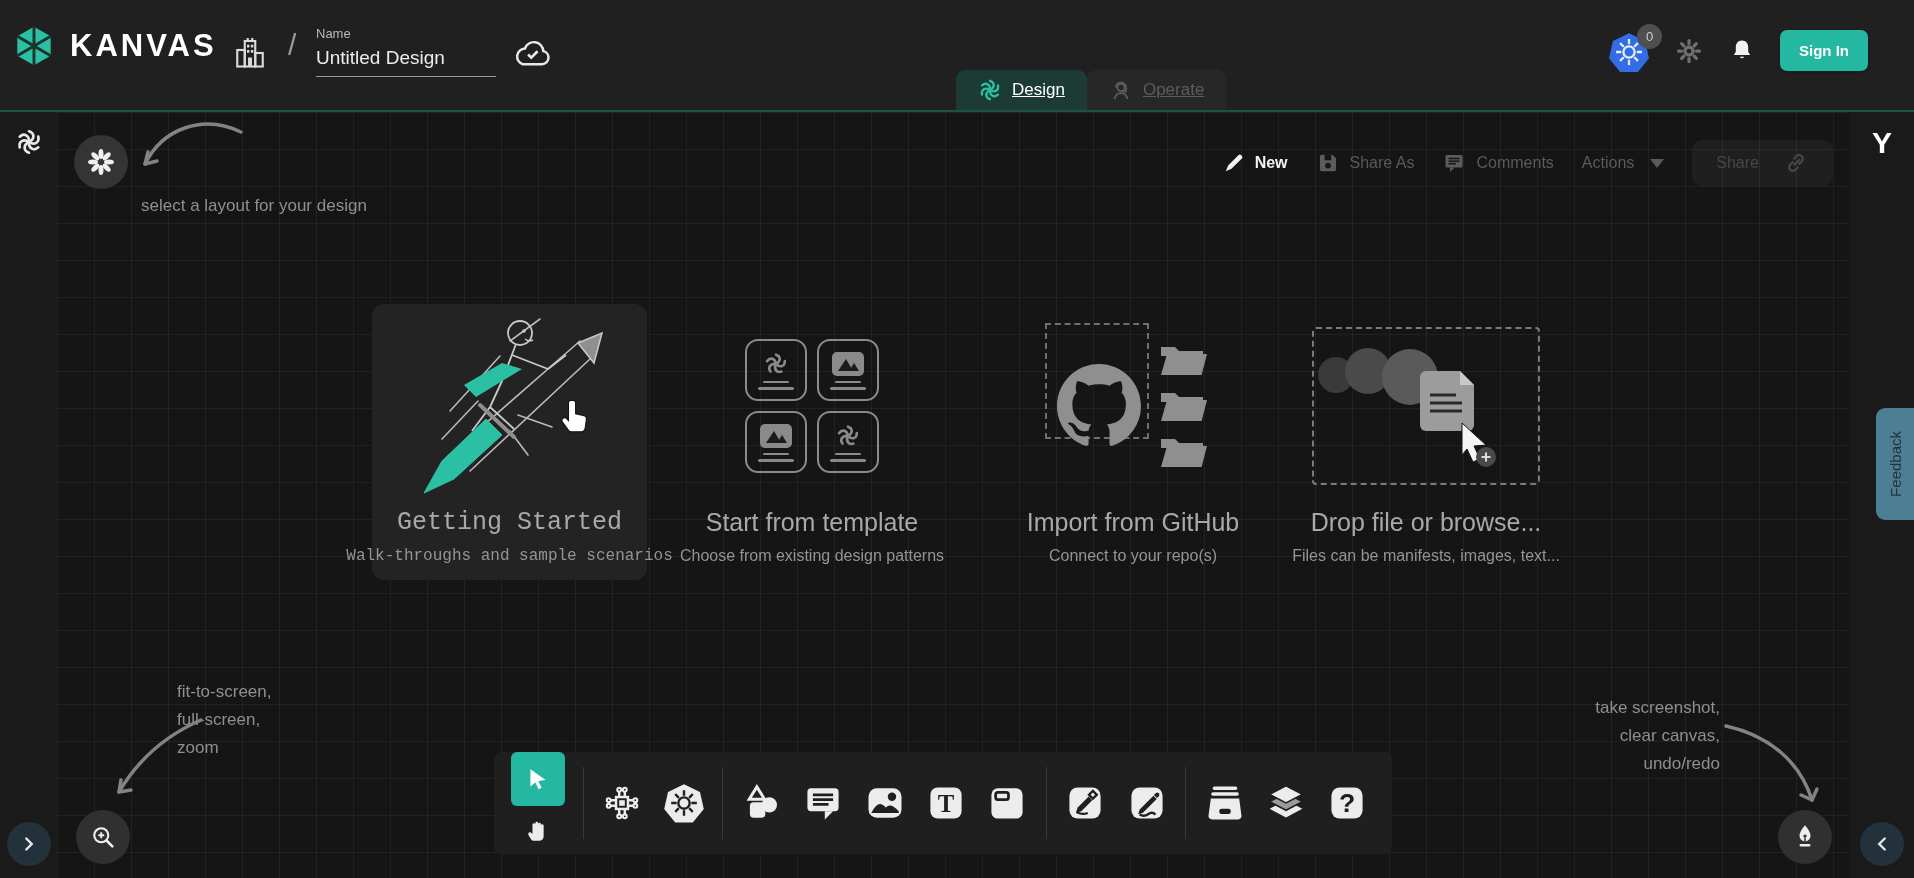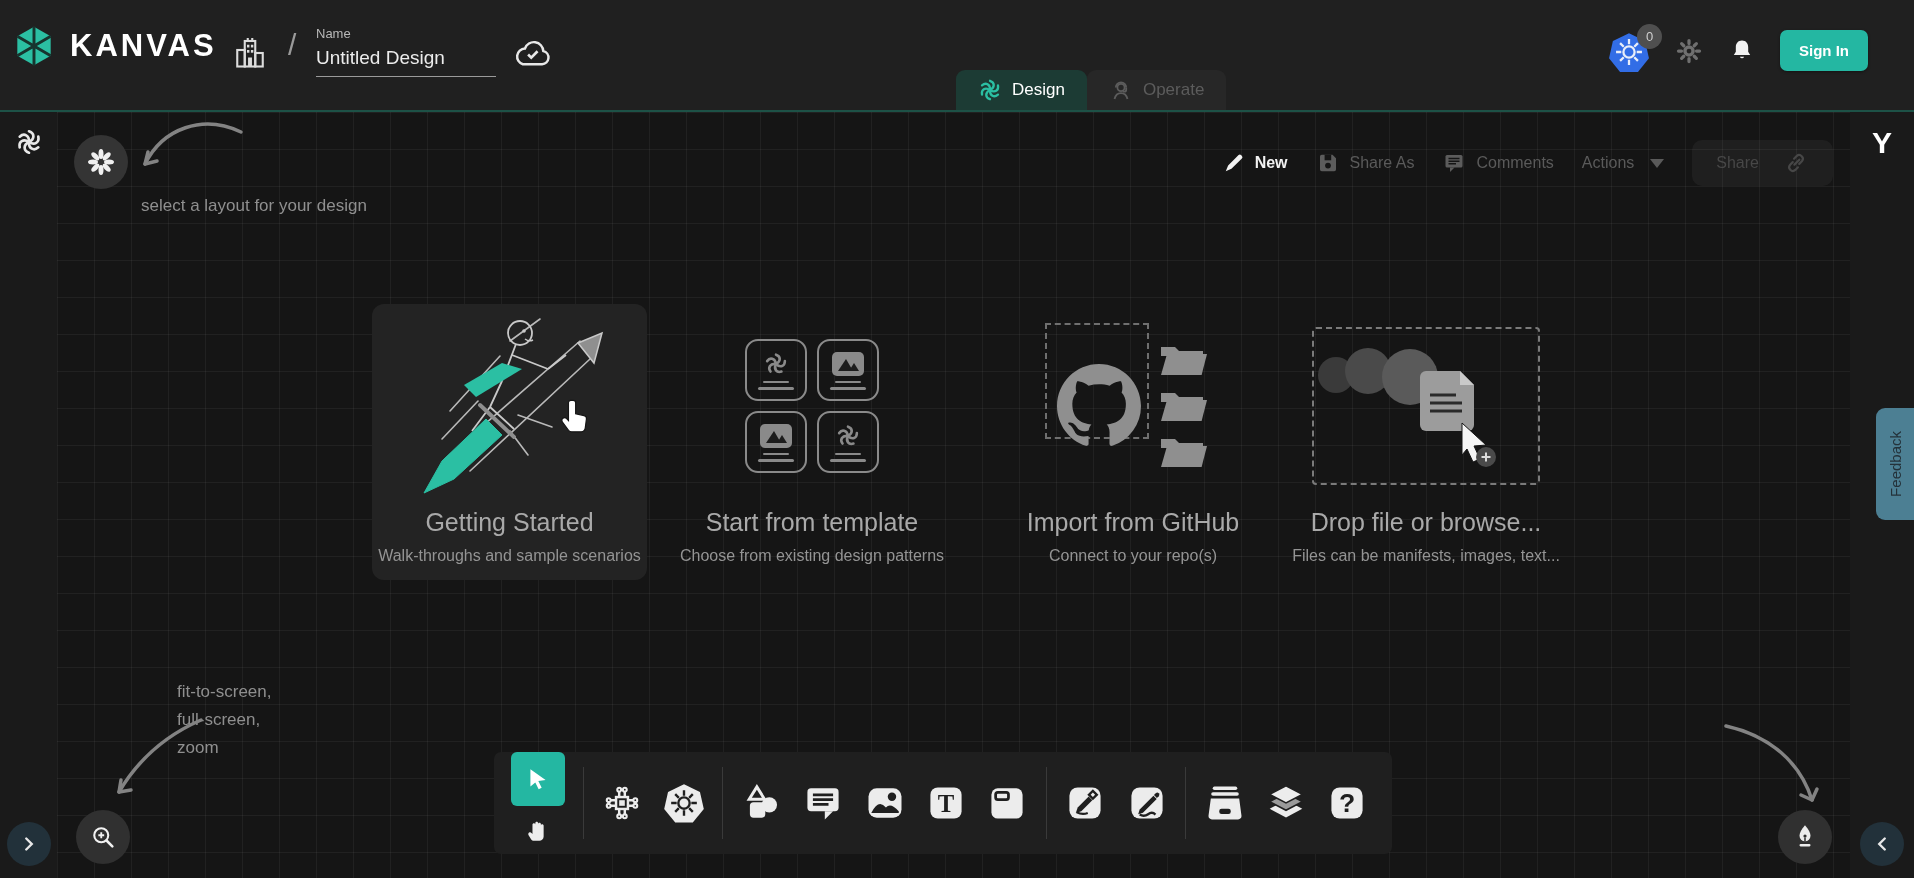--- a/index.html
+++ b/index.html
@@ -11,21 +11,21 @@
   #header { position:absolute; left:0; top:0; width:1914px; height:110px; background:#202020; }
   .logo { position:absolute; left:12px; top:24px; display:flex; align-items:center; gap:14px; }
   .brand { color:#fff; font-size:31px; font-weight:bold; letter-spacing:3px; }
   .org-icon { position:absolute; left:232px; top:33px; }
   .path-sep { position:absolute; left:288px; top:28px; font-size:30px; color:#9a9a9a; font-weight:300; }
   .name-field { position:absolute; left:316px; top:26px; width:180px; }
   .name-label { font-size:13px; color:#b8b8b8; }
   .name-value { margin-top:6px; padding-bottom:7px; font-size:19px; color:#ececec; border-bottom:1px solid #9a9a9a; }
   .cloud { position:absolute; left:512px; top:36px; }
   .mode-tabs { position:absolute; left:956px; bottom:0; display:flex; }
-  .tab { height:40px; display:flex; align-items:center; gap:10px; padding:0 22px; border-radius:9px 9px 0 0; font-size:17px; cursor:default; }
+  .tab { height:40px; display:flex; align-items:center; gap:10px; padding:0 22px; border-radius:9px 9px 0 0; font-size:17px; cursor:default;text-decoration:underline; }
   .tab.active { background:#1c3b34; color:#fff; }
   .tab.inactive { background:#272727; color:#5c5c5c; }
   .hdr-right { position:absolute; right:46px; top:30px; display:flex; align-items:center; gap:24px; }
   .k8s-wrap { position:relative; width:42px; height:40px; }
   .badge { position:absolute; top:-7px; right:-12px; width:25px; height:25px; border-radius:50%; background:#4f4f4f; color:#cfcfcf; font-size:13px; display:flex; align-items:center; justify-content:center; }
   .signin { width:88px; height:41px; border-radius:7px; background:#24b7a2; color:#fff; font-size:15px; font-weight:bold; display:flex; align-items:center; justify-content:center; box-shadow:0 1px 3px rgba(0,0,0,.4); }
 
   
   #main { position:absolute; left:0; top:110px; width:1914px; height:768px; display:flex; border-top:2px solid #1d5247; }
   .side { width:57px; background:#1a1a1a; position:relative; display:flex; flex-direction:column; align-items:center; }
@@ -56,21 +56,21 @@
   .ct-item.dim { color:#5a5a5a; }
   .caret { width:0; height:0; border-left:7px solid transparent; border-right:7px solid transparent; border-top:9px solid #5a5a5a; margin-left:6px; }
   .share-box { display:flex; align-items:center; gap:24px; padding:0 24px; height:46px; border-radius:10px; background:rgba(255,255,255,.045); color:#474747; font-size:16px; }
 
   
   .cards { position:absolute; left:315px; top:192px; width:1200px; height:276px; }
   .card { position:absolute; display:flex; flex-direction:column; align-items:center; justify-content:flex-end; height:276px; }
   .card .illu { flex:1; width:100%; display:flex; align-items:center; justify-content:center; position:relative; }
   .card-title { font-size:25px; color:#a9a9a9; font-weight:500; margin-bottom:10px; }
   .card-sub { font-size:16px; color:#949494; margin-bottom:15px; white-space:nowrap; }
-  .card1 { left:0; width:275px; background:#232323; border-radius:12px; }
+  .card1 { left:0; width:275px; background:#232323; border-radius:12px;font-family:Liberation Mono, monospace; }
   .card2 { left:305px; width:270px; }
   .card3 { left:630px; width:262px; }
   .card4 { left:929px; width:250px; }
   .tiles { display:grid; grid-template-columns:62px 62px; gap:10px; }
   .tile { width:62px; height:62px; border:2px solid #8a8a8a; border-radius:13px; display:flex; flex-direction:column; align-items:center; justify-content:center; gap:4px; }
   .tl1,.tl2 { height:2.5px; background:#8a8a8a; border-radius:2px; }
   .tl1 { width:26px; } .tl2 { width:36px; }
   .gh-wrap { display:flex; align-items:center; gap:16px; position:relative; }
   .gh-dash { position:absolute; left:-12px; top:-18px; width:104px; height:116px; border:2px dashed #6f6f6f; }
   .folders { display:flex; flex-direction:column; gap:8px; }
@@ -555,20 +555,25 @@
         <path d="M22 82 l2 -12 M22 82 l12 -2"></path>
       </svg>
       <div class="round-btn zoom-btn">
         <svg width="28" height="28" viewBox="0 0 24 24">
           <circle cx="10.5" cy="10.5" r="6" fill="none" stroke="#f2f2f2" stroke-width="1.8"></circle>
           <path d="M15 15 L20 20" stroke="#f2f2f2" stroke-width="2.2" stroke-linecap="round"></path>
           <path d="M10.5 8 V13 M8 10.5 H13" stroke="#f2f2f2" stroke-width="1.6"></path>
         </svg>
       </div>
 
+      <div class="hint hint-br">
+        <div>take screenshot,</div>
+        <div>clear canvas,</div>
+        <div>undo/redo</div>
+      </div>
       <svg class="arrow-svg" style="left:1655px; top:602px;" width="130" height="105" viewBox="0 0 130 105">
         <path d="M14 12 C 58 22 88 48 100 86"></path>
         <path d="M100 86 l-11 -5 M100 86 l5 -11"></path>
       </svg>
       <div class="round-btn pen-btn">
         <svg width="30" height="30" viewBox="0 0 24 24">
           <path d="M12 2.5 c-2.9 3.3-4.4 6-4.4 8.5 a4.4 4.4 0 0 0 8.8 0 C16.4 8.5 14.9 5.8 12 2.5 Z" fill="#ececec"></path>
           <circle cx="12" cy="11.2" r="1.3" fill="#303030"></circle>
           <path d="M12 12.5 V15.4" stroke="#303030" stroke-width="1.2"></path>
           <rect x="7.6" y="17.6" width="8.8" height="1.9" rx="0.9" fill="#ececec"></rect>

